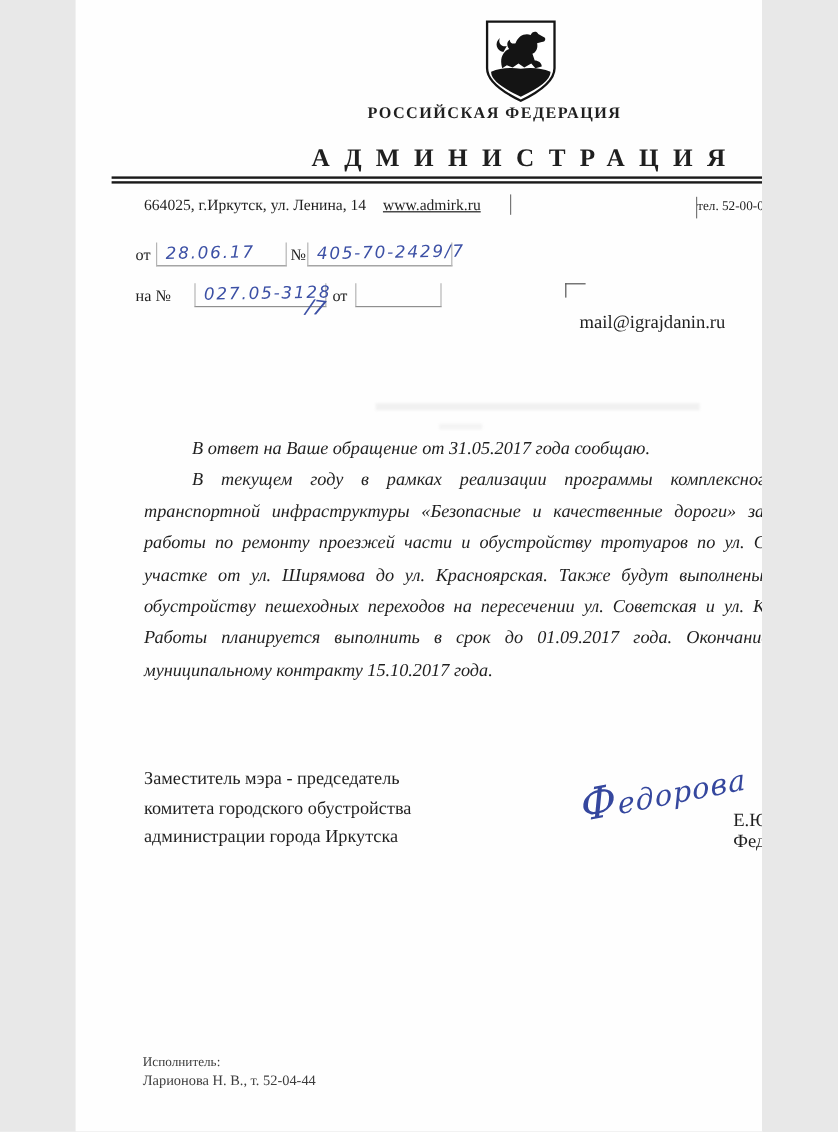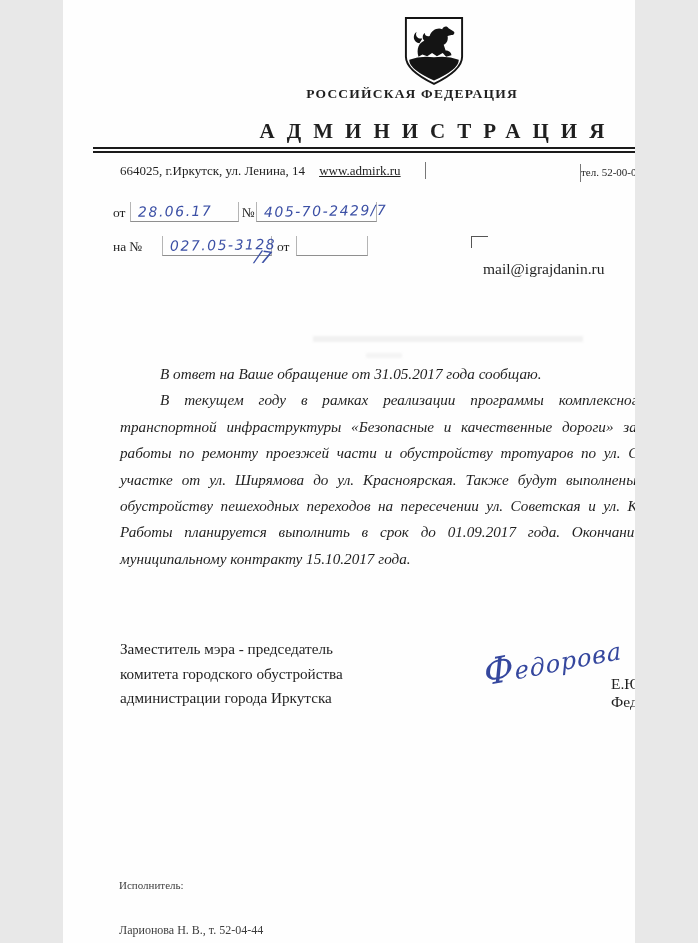--- a/index.html
+++ b/index.html
@@ -52,21 +52,21 @@
   .sig-title{position:absolute;left:57px;top:637px;width:340px;
     font-size:15.2px;line-height:24.6px;white-space:pre-line;}
   .autograph{position:absolute;left:420px;top:640px;width:130px;
     font-family:"DejaVu Serif",serif;font-style:italic;color:#35479e;
     font-size:24px;letter-spacing:1px;transform:rotate(-11deg) skewX(-6deg);}
   .autograph::first-letter{font-size:36px;}
   .sig-name{position:absolute;left:548px;top:675px;font-size:15.5px;}
   
   .footer{position:absolute;left:56px;top:878px;color:#3d3d3d;line-height:15px;}
   .footer .exec-label{font-size:11px;}
-  .footer .exec-value{font-size:12px;margin-top:30px;}
+  .footer .exec-value{font-size:12px;}
 </style>
 </head>
 <body>
 
 <div class="page">
 
   <svg class="arms" width="62" height="70" viewBox="0 0 64 72" aria-hidden="true">
     <path d="M3 2 H61 V42 Q61 56 32 70 Q3 56 3 42 Z" fill="#ffffff" stroke="#141414" stroke-width="2"></path>
     <path d="M6.5 45 Q18 40.5 32 42.5 Q46 40.5 57.5 45 L57.5 46 Q57 55 32 66.5 Q7 55 6.5 46 Z" fill="#141414"></path>
     <path d="M16 42 C13.5 34 16.5 27.5 22 25.5 C20 23.5 19.5 19.5 22.5 17.5 C22.5 20.5 25.5 21.5 27.5 20.5 C29.5 14.5 35.5 11.5 40.5 13.5 C41.5 10.5 45.5 9.5 47 12.5 L52 15.5 C54 16.5 53 19.5 50 19.5 L46 20.5 C47 24.5 45 28.5 42 29.5 L44 35.5 C47 35.5 50 37.5 50 40.5 L44.5 42 L41 38 L35 41.5 L30 38 L25 41.5 L20 39.5 Z" fill="#141414"></path>

